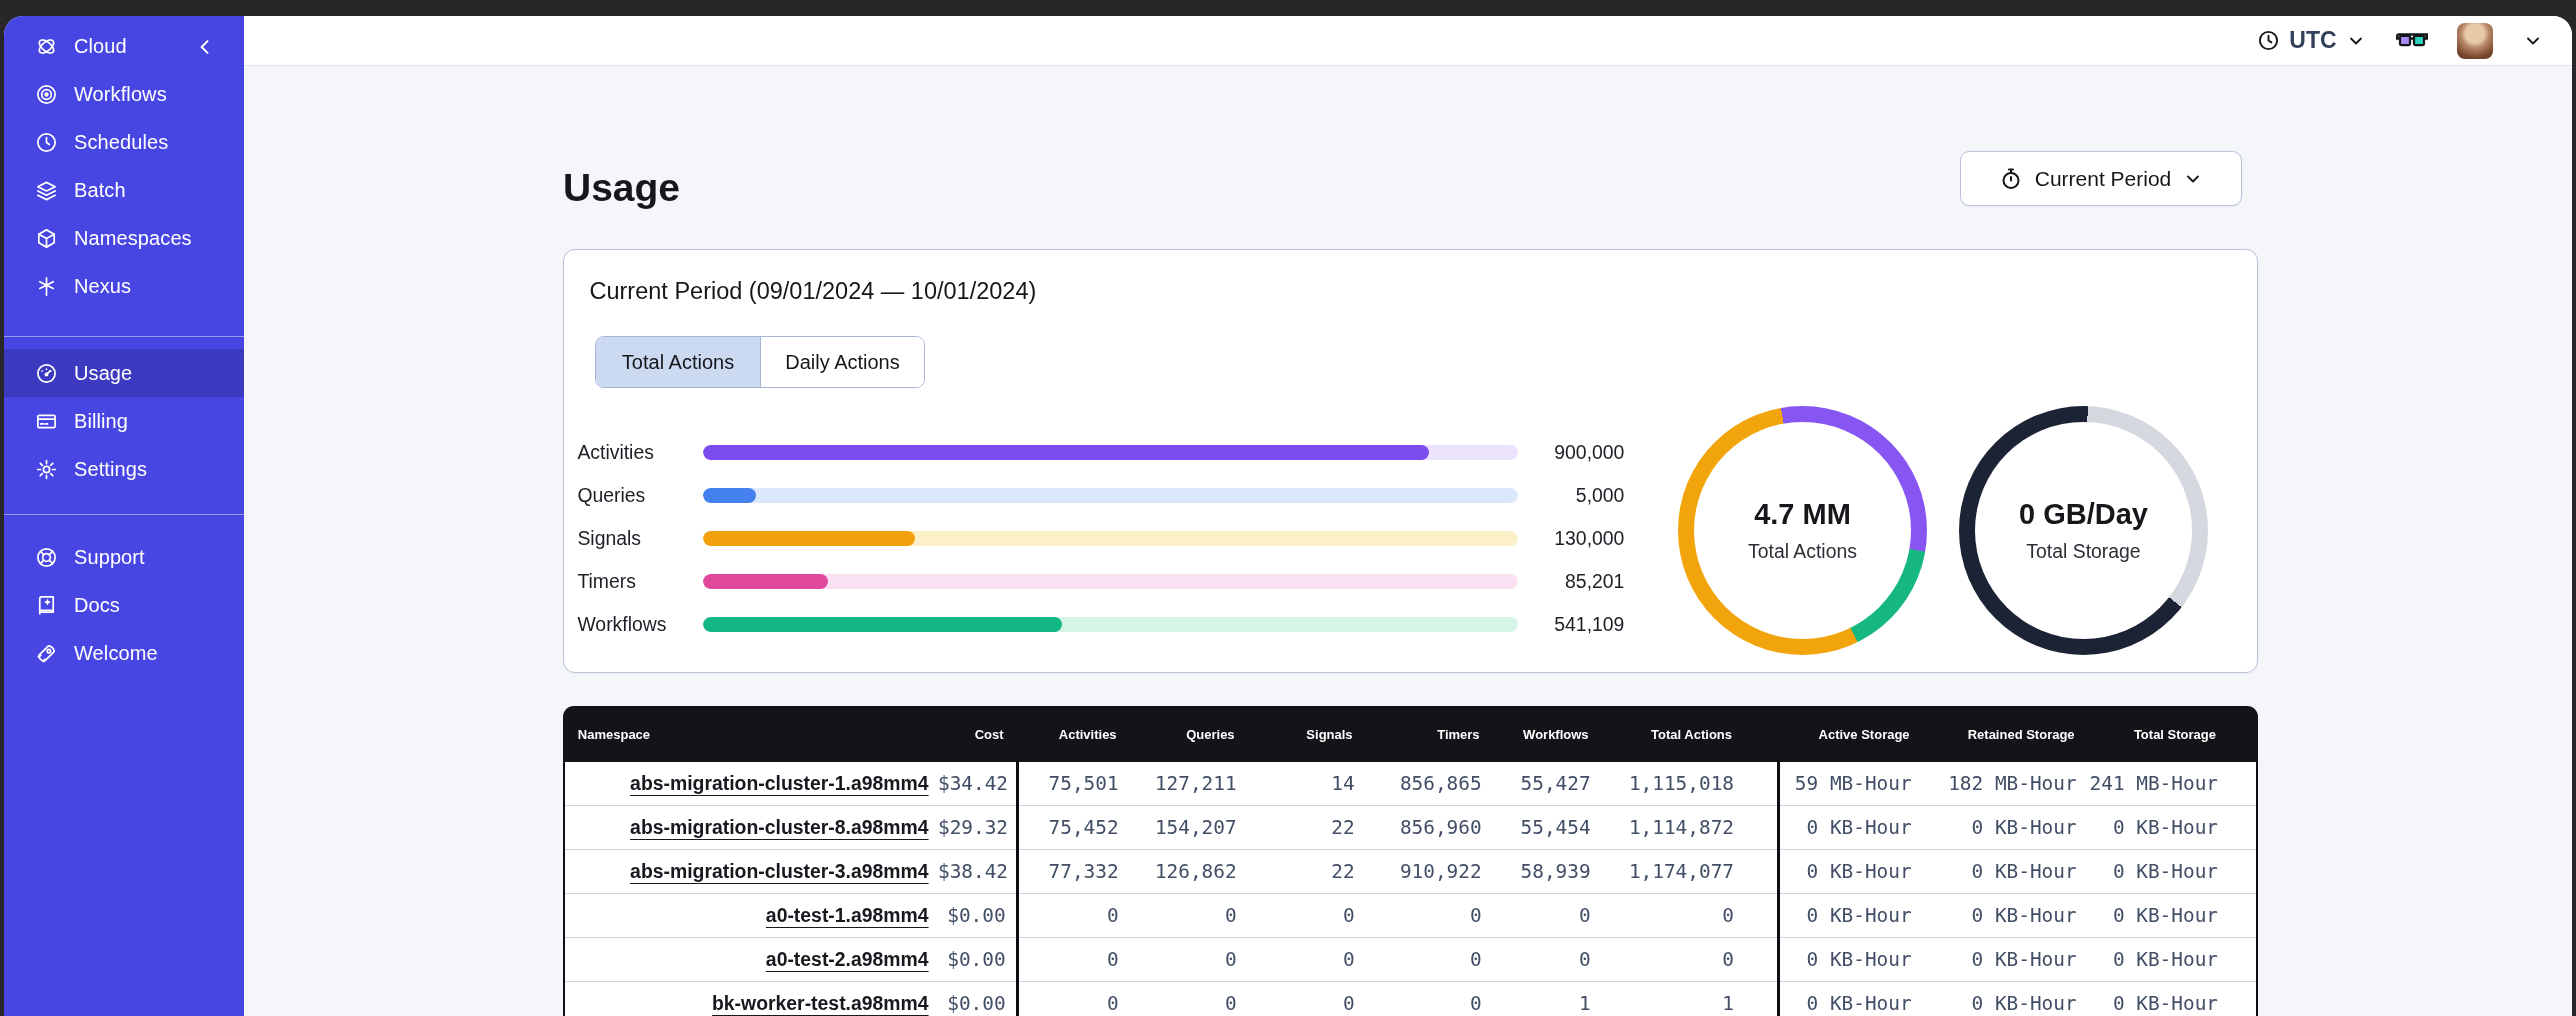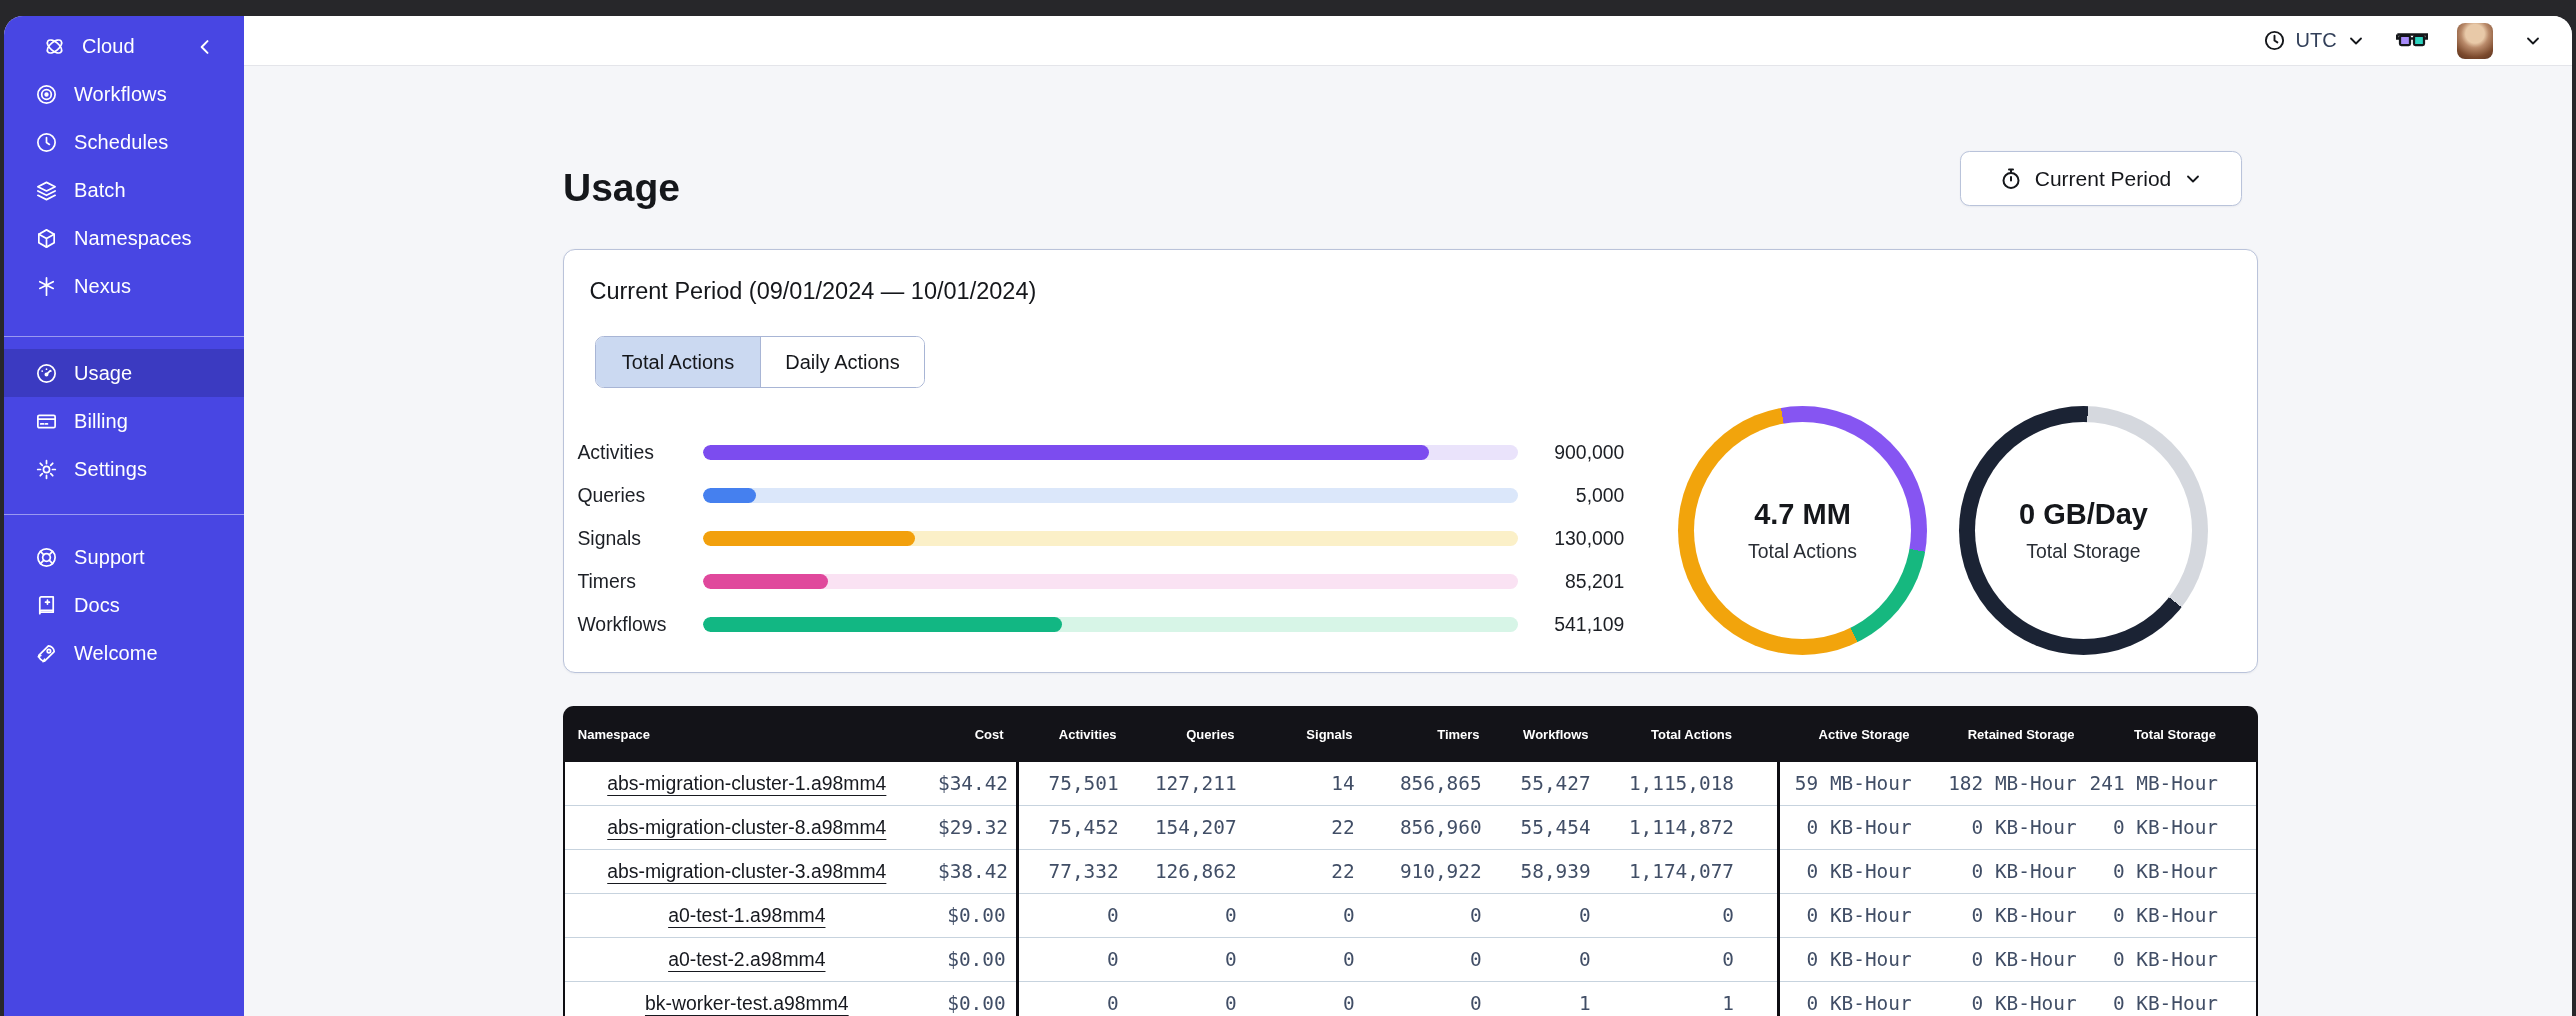--- a/index.html
+++ b/index.html
@@ -8,32 +8,32 @@
 
   .window { position:absolute; top:16px; left:4px; width:2568px; height:1086px;
             border-radius:19px; overflow:hidden; background:#f5f6f9; }
 
   
   .sidebar { position:absolute; left:0; top:0; bottom:0; width:240px; background:#4846e3; color:#fff; z-index:5; }
   .side-row { display:flex; align-items:center; height:48px; padding-left:31px; gap:16px;
               font-size:20px; font-weight:400; letter-spacing:0.1px; cursor:pointer; }
   .side-row .icn { width:23px; height:23px; flex:0 0 23px; display:flex; align-items:center; justify-content:center; }
   .side-row svg { width:23px; height:23px; stroke:#fff; fill:none; stroke-width:1.8; stroke-linecap:round; stroke-linejoin:round; }
-  .brand-row { margin-top:6.7px; font-weight:500; position:relative;margin-left:8px; }
+  .brand-row { margin-top:6.7px; font-weight:500; position:relative; }
   .brand-row .collapse { position:absolute; right:29.5px; top:50%; transform:translateY(-50%); width:20px; height:20px; }
   .side-sel { background:#3b3ac1; }
   .side-div { height:0; border-top:1.3px solid rgba(255,255,255,.45); }
   .sp-a { margin-top:25.5px; } .sp-b { margin-top:12px; } .sp-c { margin-top:21px; } .sp-d { margin-top:18px; }
 
   
   .topbar { position:absolute; left:240px; top:0; right:0; height:50px; background:#fff;
             border-bottom:1.3px solid #e4e5ea; display:flex; align-items:center; justify-content:flex-end;
             gap:29.5px; padding-right:29.5px; }
   .tz { display:flex; align-items:center; gap:9.4px; cursor:pointer; }
-  .tz .label { font-size:20px; color:#33405a; font-weight:400; }
+  .tz .label { font-size:23px; color:#33405a; font-weight:700; }
   .ico24 { width:23px; height:23px; }
   .chev { width:20px; height:20px; }
   .avatar { width:36px; height:36px; border-radius:8px;
             background:radial-gradient(circle at 50% 30%, #e8c9a8 0 30%, #b98a6a 45%, #7c4a2d 75%, #5b3420 100%); cursor:pointer; }
   .glasses { width:32px; height:23px; cursor:pointer; }
 
   
   .content { position:absolute; left:240px; top:51px; right:0; bottom:0; }
   .page-title { position:absolute; left:319px; top:99px; font-size:39px; font-weight:600; color:#15171b; }
 
@@ -73,21 +73,21 @@
   .tgrid { display:grid; grid-template-columns:373px 77px 113px 118px 118px 127px 109px 176px 145px 165px 170px; }
   .thead { background:#131318; border-radius:10.7px 10.7px 0 0; height:56px; align-items:center; }
   .th { font-size:13px; font-weight:600; color:#fff; text-align:right; padding-right:9.4px; white-space:nowrap; }
   .th.first { text-align:left; padding-left:14.8px; }
   .th.padlg { padding-right:42px; } .th.padxl { padding-right:38px; }
   .tbody { position:relative; border-left:2px solid #0d0d12; border-right:2px solid #0d0d12; background:#fff; }
   .trow { height:44px; align-items:center; border-bottom:1.3px solid #c7d3de; cursor:pointer; background:#fff; }
   .td { font-family:"DejaVu Sans Mono","Liberation Mono",monospace; font-size:19.4px; color:#414e66;
         text-align:right; padding-right:9.4px; white-space:nowrap; }
   .td.padlg { padding-right:42px; } .td.padxl { padding-right:38px; }
-  .td.ns { font-family:"Liberation Sans","DejaVu Sans",sans-serif; text-align:center; padding-left:0; }
+  .td.ns { font-family:"Liberation Sans","DejaVu Sans",sans-serif; text-align:right; padding-left:0;font-weight:bold; }
   .td.ns a { color:#17191f; text-decoration:underline; text-decoration-thickness:1.3px; text-underline-offset:4.7px; }
   .vdiv { position:absolute; top:0; bottom:0; width:2.7px; background:#0d0d12; z-index:3; }
   .vdiv.v1 { left:451px; } .vdiv.v2 { left:1212px; }
 </style>
 </head>
 <body>
 
 <div class="window">
 
   <nav class="sidebar">

